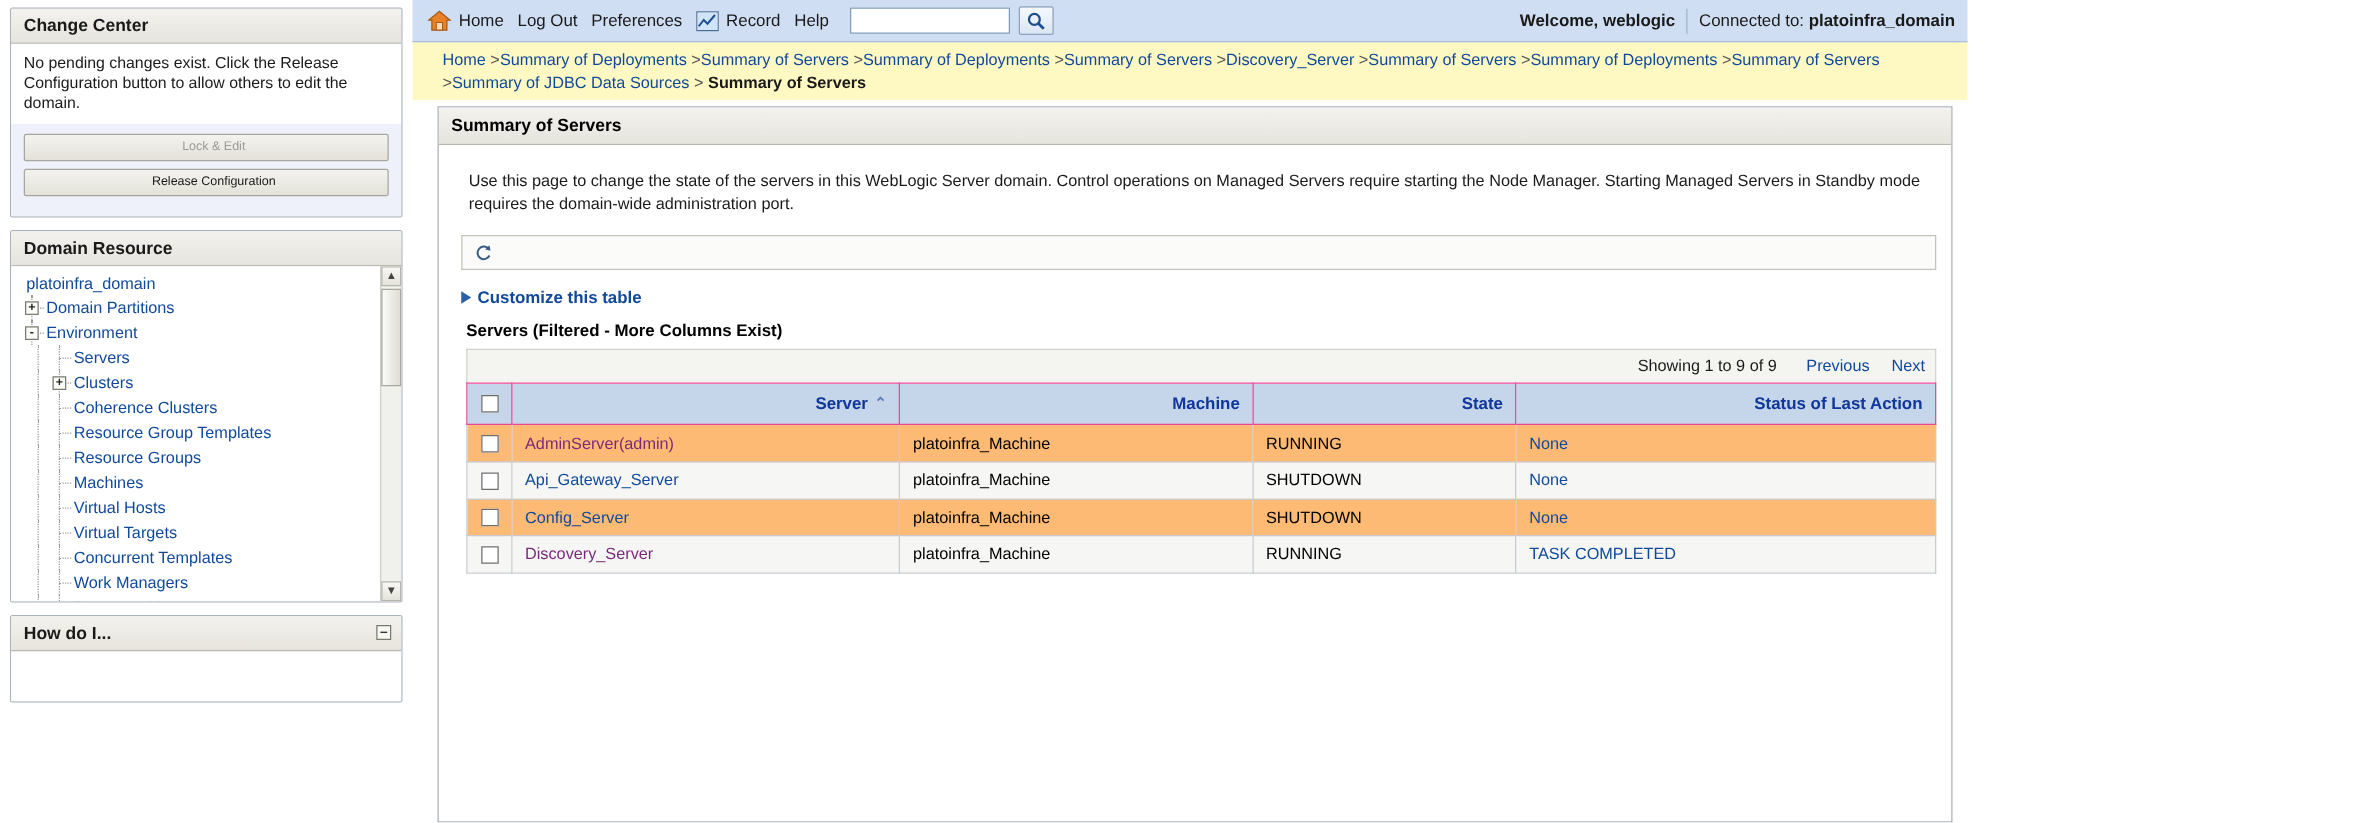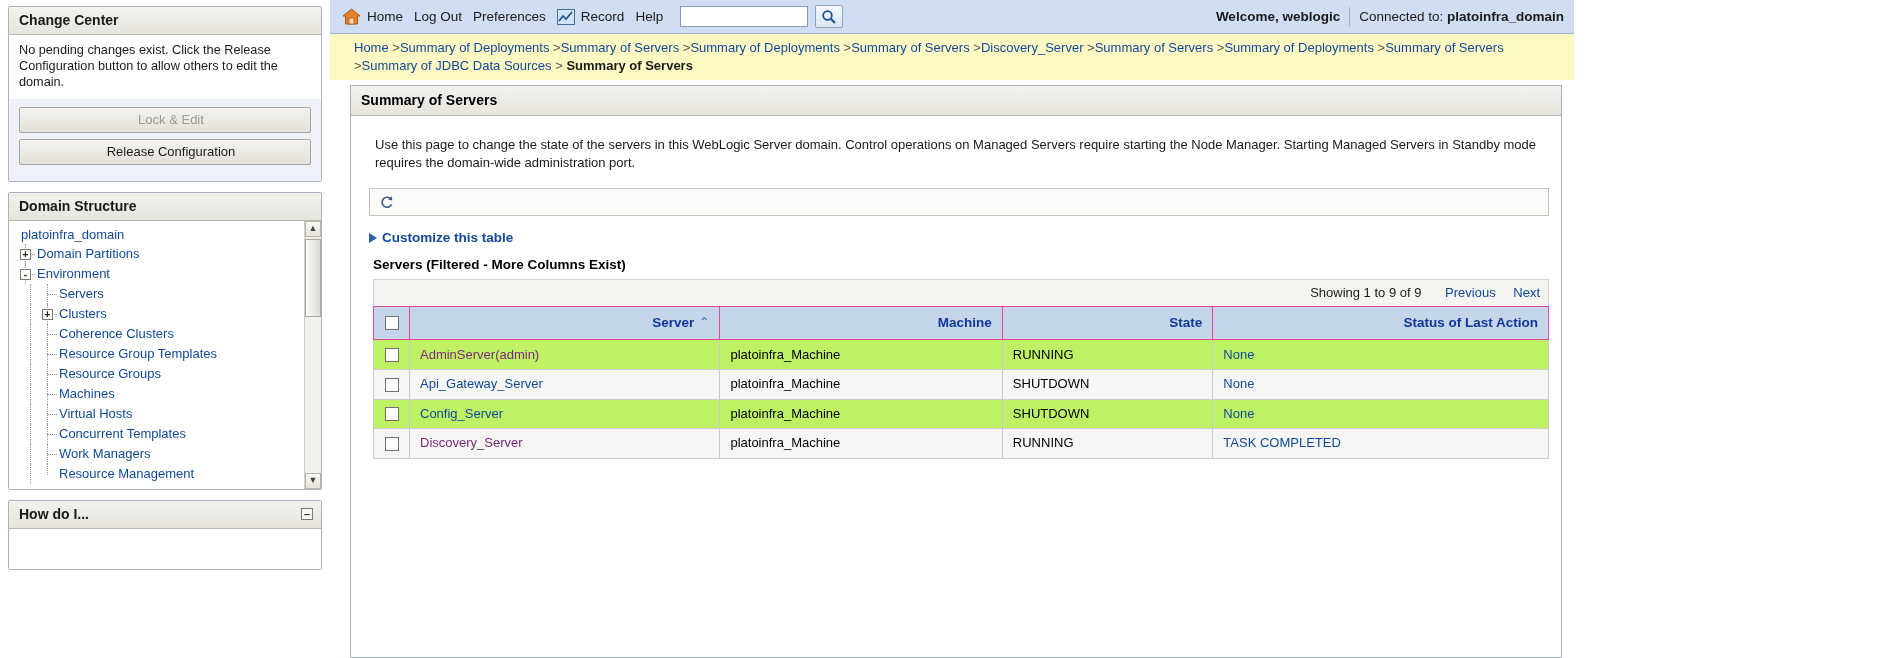--- a/index.html
+++ b/index.html
@@ -70,21 +70,21 @@
     background: #eef1f9;
     padding: 6px 10px 10px 10px;
   }
   .btn-wide {
     display: block;
     width: 100%;
     margin: 2px 0 6px 0;
     padding: 4px 0 5px 12px;
     text-align: center;
     font-family: "Liberation Sans", sans-serif;
-    font-size: 13px;
+    font-size: 10px;
     border: 1px solid #a6a6a0;
     background: linear-gradient(to bottom, #f4f3ef 0%, #e3e1d9 100%);
     border-radius: 2px;
     cursor: pointer;
   }
   .btn-wide.disabled { color: #9a9a96; cursor: default; }
   .btn-wide.enabled { color: #1a1a1a; }
 
   
   .tree-wrap {
@@ -362,21 +362,21 @@
     text-align: right;
     font-weight: bold;
     color: #10379a;
     padding: 8px 10px 9px 10px;
     font-size: 13.5px;
   }
   table.grid td {
     border: 1px solid #c8ccd2;
     padding: 6px 10px 7px 10px;
     vertical-align: middle;
-    background: #bef264;
+    background: #fdba74;
   }
   table.grid tr.alt td { background: #f6f6f4; }
   td.cb, th.cb { width: 36px; text-align: center; padding-left: 6px; padding-right: 6px; }
   .chk {
     width: 14px; height: 14px;
     border: 1px solid #6f6f6f;
     background: #ffffff;
     display: inline-block;
     vertical-align: middle;
     cursor: pointer;
@@ -404,35 +404,36 @@
       </div>
       <div class="cc-text">No pending changes exist. Click the Release Configuration button to allow others to edit the domain.</div>
       <div class="cc-buttons">
         <button class="btn-wide disabled">Lock &amp; Edit</button>
         <button class="btn-wide enabled">Release Configuration</button>
       </div>
     </div>
 
     <div class="panel">
       <div class="panel-head">
-        <span>Domain Structure</span>
+        <span>Domain Resource</span>
       </div>
       <div class="tree-wrap">
         <div class="tree-scroll" id="tree-scroll">
           <div class="tree-root">platoinfra_domain</div>
           <div id="tree-nodes">
               <div class="tnode"><span class="elbowv" style="left: 6px; height: 20px;"></span><span class="elbow" style="left: 6px;"></span><span class="expander" style="left: 1px;">+</span><span class="tlabel" style="margin-left: 18px; display: inline-block;">Domain Partitions</span></div>
               <div class="tnode"><span class="elbowv" style="left: 6px; height: 20px;"></span><span class="elbow" style="left: 6px;"></span><span class="expander" style="left: 1px;">-</span><span class="tlabel" style="margin-left: 18px; display: inline-block;">Environment</span></div>
               <div class="tnode"><span class="vline" style="left: 11px;"></span><span class="elbowv" style="left: 28px; height: 20px;"></span><span class="elbow" style="left: 28px;"></span><span class="tlabel" style="margin-left: 40px; display: inline-block;">Servers</span></div>
               <div class="tnode"><span class="vline" style="left: 11px;"></span><span class="elbowv" style="left: 28px; height: 20px;"></span><span class="elbow" style="left: 28px;"></span><span class="expander" style="left: 23px;">+</span><span class="tlabel" style="margin-left: 40px; display: inline-block;">Clusters</span></div>
               <div class="tnode"><span class="vline" style="left: 11px;"></span><span class="elbowv" style="left: 28px; height: 20px;"></span><span class="elbow" style="left: 28px;"></span><span class="tlabel" style="margin-left: 40px; display: inline-block;">Coherence Clusters</span></div>
               <div class="tnode"><span class="vline" style="left: 11px;"></span><span class="elbowv" style="left: 28px; height: 20px;"></span><span class="elbow" style="left: 28px;"></span><span class="tlabel" style="margin-left: 40px; display: inline-block;">Resource Group Templates</span></div>
               <div class="tnode"><span class="vline" style="left: 11px;"></span><span class="elbowv" style="left: 28px; height: 20px;"></span><span class="elbow" style="left: 28px;"></span><span class="tlabel" style="margin-left: 40px; display: inline-block;">Resource Groups</span></div>
               <div class="tnode"><span class="vline" style="left: 11px;"></span><span class="elbowv" style="left: 28px; height: 20px;"></span><span class="elbow" style="left: 28px;"></span><span class="tlabel" style="margin-left: 40px; display: inline-block;">Machines</span></div>
               <div class="tnode"><span class="vline" style="left: 11px;"></span><span class="elbowv" style="left: 28px; height: 20px;"></span><span class="elbow" style="left: 28px;"></span><span class="tlabel" style="margin-left: 40px; display: inline-block;">Virtual Hosts</span></div>
+              <div class="tnode"><span class="vline" style="left: 11px;"></span><span class="elbowv" style="left: 28px; height: 20px;"></span><span class="elbow" style="left: 28px;"></span><span class="tlabel" style="margin-left: 40px; display: inline-block;">Virtual Targets</span></div>
               <div class="tnode"><span class="vline" style="left: 11px;"></span><span class="elbowv" style="left: 28px; height: 20px;"></span><span class="elbow" style="left: 28px;"></span><span class="tlabel" style="margin-left: 40px; display: inline-block;">Concurrent Templates</span></div>
               <div class="tnode"><span class="vline" style="left: 11px;"></span><span class="elbowv" style="left: 28px; height: 20px;"></span><span class="elbow" style="left: 28px;"></span><span class="tlabel" style="margin-left: 40px; display: inline-block;">Work Managers</span></div>
               <div class="tnode"><span class="vline" style="left: 11px;"></span><span class="elbowv" style="left: 28px;"></span><span class="tlabel" style="margin-left: 40px; display: inline-block;">Resource Management</span></div>
             </div>
         </div>
 
         <div style="position:absolute;right:0;top:0;bottom:0;width:17px;background:#f0f0ec;border-left:1px solid #cfcfc8;">
           <div style="height:16px;border:1px solid #b6b6ae;background:linear-gradient(to bottom,#f8f8f5,#e4e2da);text-align:center;line-height:13px;font-size:9px;color:#444;">▲</div>
           <div style="position:absolute;top:18px;left:0;width:16px;height:78px;border:1px solid #a9a9a1;background:linear-gradient(to right,#fbfbf9,#ddddd5);"></div>
           <div style="position:absolute;bottom:0;left:0;width:16px;height:16px;border:1px solid #b6b6ae;background:linear-gradient(to bottom,#f8f8f5,#e4e2da);text-align:center;line-height:13px;font-size:9px;color:#444;">▼</div>

